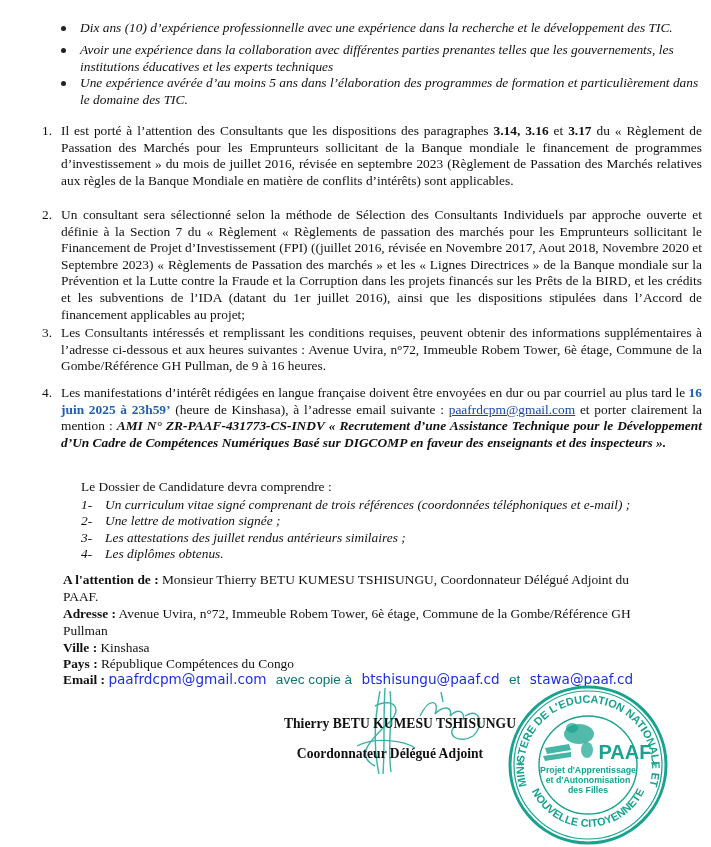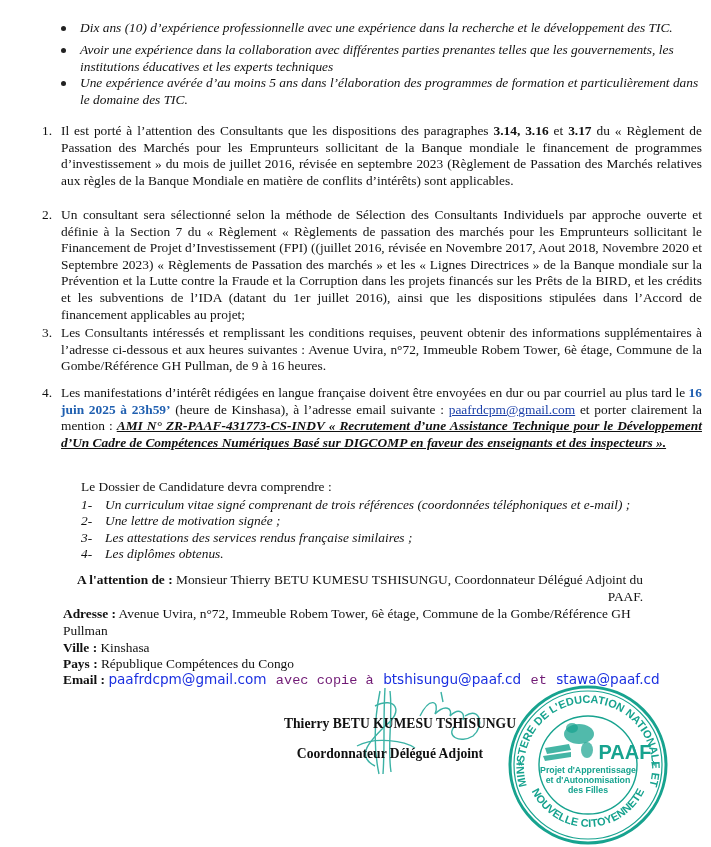--- a/index.html
+++ b/index.html
@@ -7,28 +7,28 @@
          font-family:"Liberation Serif", serif; color:#111; font-size:13.4px; line-height:16.6px; }
   .abs { position:absolute; }
   .bul { left:80px; width:620px; font-style:italic; }
   .bul .dot { position:absolute; left:-19px; top:6px; width:5px; height:5px; border-radius:50%; background:#222; }
   .num { left:42px; width:660px; }
   .num .n { position:absolute; left:0; }
   .num .t { margin-left:19px; text-align:justify; }
   .bold { font-weight:bold; }
   .blue { color:#1f5fb0; font-weight:bold; }
   .link { color:#1a3fa8; text-decoration:underline; }
-  .bi { font-weight:bold; font-style:italic;text-decoration:underline; }
+  .bi { font-weight:bold; font-style:italic; }
   .sub { left:81px; }
   .sub .li { font-style:italic; position:relative; height:16.6px; }
   .sub .li .k { position:absolute; left:0; }
   .sub .li .v { position:absolute; left:24px; white-space:nowrap; }
   .contact { left:63px; width:640px; }
   .mail { font-family:"DejaVu Sans", sans-serif; font-size:13.6px; color:#1a2fe0; }
-  .mailtxt { font-family:Liberation Mono, monospace; font-size:13.6px; color:#701a75; }
+  .mailtxt { font-family:Liberation Sans, sans-serif; font-size:13.6px; color:#0f766e; }
   .sig { font-weight:bold; text-align:center; font-size:13.6px; }
 </style>
 </head>
 <body>
 
 <div class="abs bul" style="top:20px;">
   <span class="dot"></span>
   <span>Dix ans (10) d’expérience professionnelle avec une expérience dans la recherche et le développement des TIC.</span>
 </div>
 <div class="abs bul" style="top:42px;">
@@ -65,31 +65,31 @@
   <div class="li">
       <span class="k">1-</span>
       <span class="v">Un curriculum vitae signé comprenant de trois références (coordonnées téléphoniques et e-mail) ;</span>
     </div>
   <div class="li">
       <span class="k">2-</span>
       <span class="v">Une lettre de motivation signée ;</span>
     </div>
   <div class="li">
       <span class="k">3-</span>
-      <span class="v">Les attestations des services rendus française similaires ;</span>
+      <span class="v">Les attestations des juillet rendus antérieurs similaires ;</span>
     </div>
   <div class="li">
       <span class="k">4-</span>
       <span class="v">Les diplômes obtenus.</span>
     </div>
 </div>
 
 <div class="abs contact" style="top:572px; width:400px; left:63px;">
 </div>
-<div class="abs" style="top:572px; left:63px; width:580px;text-align:right;">
+<div class="abs" style="top:572px; left:63px; width:580px;">
   <span class="bold">A l'attention de :</span><span>  Monsieur Thierry BETU KUMESU TSHISUNGU, Coordonnateur Délégué Adjoint du PAAF.</span>
 </div>
 <div class="abs" style="top:606px; left:63px; width:600px;">
   <span class="bold">Adresse :</span><span> Avenue Uvira, n°72, Immeuble Robem Tower, 6è étage, Commune de la Gombe/Référence GH Pullman</span>
 </div>
 <div class="abs" style="top:640px; left:63px;">
   <span class="bold">Ville :</span><span> Kinshasa</span>
 </div>
 <div class="abs" style="top:656px; left:63px;">
   <span class="bold">Pays :</span><span> République Compétences du Congo</span>

